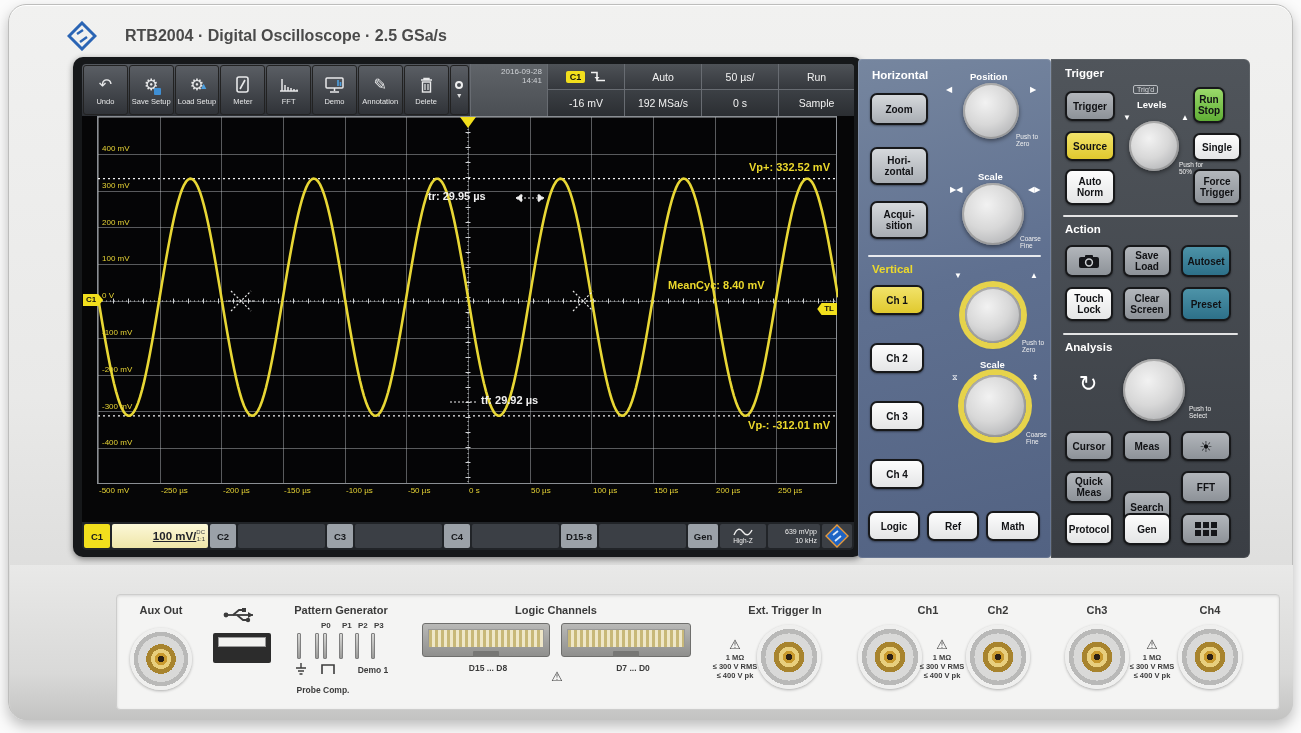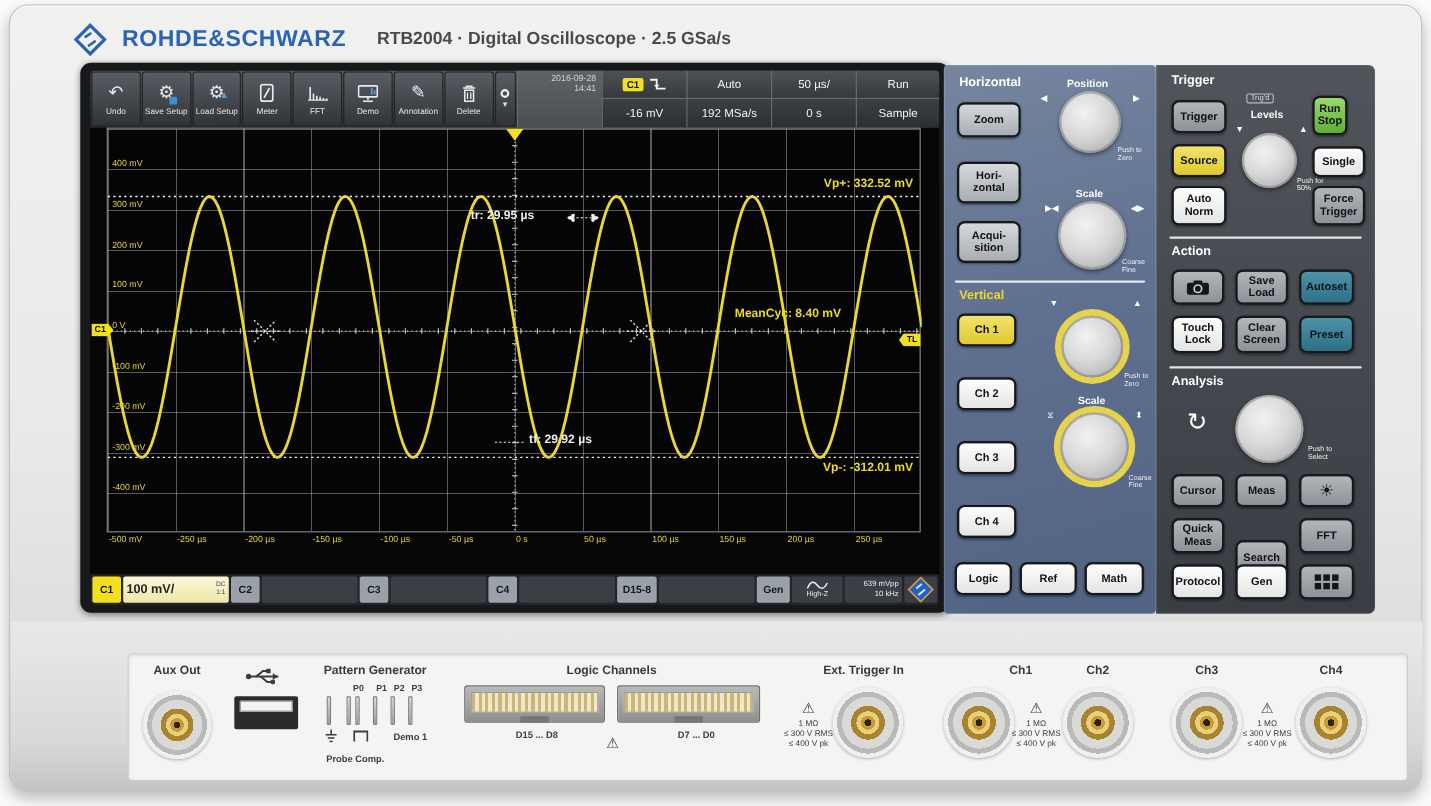--- a/index.html
+++ b/index.html
@@ -62,21 +62,21 @@
   .xlab { position:absolute; top:2px; color:#e6d335; font-size:8px; white-space:nowrap; }
 
   .measure { position:absolute; left:0; top:434px; width:772px; height:24px; background:#42464d; border-top:1px solid #222; }
   .measure span { position:absolute; top:4px; color:#f4f4f4; font-size:11px; font-weight:bold; }
 
   .chanbar { position:absolute; left:0; top:458px; width:772px; height:28px; background:#212428; display:flex; align-items:stretch; padding:2px; gap:2px; }
   .ch-badge { width:26px; display:flex; align-items:center; justify-content:center; font-size:9.5px; font-weight:bold;
     background:#9ba1a8; color:#16181b; border-radius:2px; cursor:pointer; }
   .ch-badge.on { background:#f2df1d; }
   .c1-tab { width:96px; background:linear-gradient(180deg,#fcf8d8,#efe6a8); border-radius:2px; display:flex; align-items:center; padding:0 3px; cursor:pointer; }
-  .c1-scale { flex:1; color:#20222a; font-size:11.5px; font-weight:bold; text-align:left; }
+  .c1-scale { flex:1; color:#20222a; font-size:11.5px; font-weight:bold; text-align:right;text-decoration:underline; }
   .c1-side { display:flex; flex-direction:column; align-items:flex-end; font-size:6px; color:#3a3c40; line-height:7px; }
   .ch-tab { flex:1; background:#3b3f45; border-radius:2px; cursor:pointer; }
   .gen-info { width:46px; background:#3b3f45; border-radius:2px; display:flex; flex-direction:column; align-items:center; justify-content:center; color:#eee; cursor:pointer; }
   .gen-info .hz { font-size:6.5px; }
   .gen-vals { width:52px; background:#3b3f45; border-radius:2px; color:#eee; font-size:7px; display:flex; flex-direction:column; align-items:flex-end; justify-content:center; gap:2px; padding-right:3px; }
   .logo-chip { width:30px; display:flex; align-items:center; justify-content:center; background:#3b3f45; border-radius:2px; }
 
   
   .panel { position:absolute; }
   .p-title { position:absolute; font-weight:bold; font-size:11.5px; color:#fff; }
@@ -113,21 +113,21 @@
   .conn-panel { position:absolute; left:106px; top:29px; width:1164px; height:116px;
     background:#f4f4f3; border:1px solid #cdcdcc; border-radius:4px;
     box-shadow:inset 0 1px 3px rgba(0,0,0,.12); }
   .cp-label { position:absolute; transform:translateX(-50%); color:#3a3a3a; font-size:11px; font-weight:bold; white-space:nowrap; }
   .cp-small { position:absolute; transform:translateX(-50%); color:#3c3c3c; font-size:8.5px; font-weight:bold; white-space:nowrap; }
   .bnc { position:absolute; transform:translate(-50%,-50%); border-radius:50%;
     background:radial-gradient(circle, #2b2014 0 7%, #c99a2e 7% 14%, #e8cf7e 14% 23%, #a8842e 23% 34%, #d9d9d8 34% 52%, #b9b9b8 52% 62%, #efefee 62% 78%, #dcdcda 78% 100%);
     box-shadow:0 1px 3px rgba(0,0,0,.3); }
   .warn { position:absolute; transform:translateX(-50%); text-align:center; color:#3c3c3c; }
   .warn .tri { font-size:13px; line-height:13px; }
-  .warn .wl { font-size:7.5px; font-weight:normal; line-height:9px; white-space:nowrap;text-align:center; }
+  .warn .wl { font-size:7.5px; font-weight:bold; line-height:9px; white-space:nowrap;text-align:center; }
   .ribbon { position:absolute; background:linear-gradient(180deg,#b9b9b7,#8f8f8d); border:1px solid #6f6f6d; border-radius:3px; }
   .ribbon .inner { position:absolute; left:5px; top:5px; right:5px; bottom:8px; background:#e6e6e4; border:1px solid #9a9a98;
     background-image:repeating-linear-gradient(90deg,#c8b878 0 3px,#efe7c8 3px 6px); }
   .ribbon .notch { position:absolute; left:50%; bottom:-1px; width:26px; height:6px; transform:translateX(-50%); background:#77777５; background:#777775; border-radius:1px; }
   .pins { position:absolute; display:flex; gap:10px; }
   .pin { width:4px; height:26px; background:linear-gradient(180deg,#d8d8d6,#9a9a98); border:1px solid #808080; border-radius:1px; }
   .pin-lbl { position:absolute; font-size:8px; font-weight:bold; color:#3c3c3c; }
   .usb-port { position:absolute; background:#2c2c2c; border-radius:2px; }
   .usb-port .tongue { position:absolute; left:5px; top:4px; right:5px; height:10px; background:#f2f2f0; border:1px solid #999; }
 </style>
@@ -135,21 +135,20 @@
 <body>
 
 <div id="stage">
  <div class="device">
 
   <div class="brand-row">
     <svg class="rs-logo" viewBox="0 0 30 30">
       <polygon points="15,2 28,15 15,28 2,15" fill="none" stroke="#2a64b4" stroke-width="3"></polygon>
       <path d="M10,13 L16,9 M13,21 L20,16" stroke="#2a64b4" stroke-width="2.4" fill="none"></path>
     </svg>
-    <span class="brand-name">ROHDE&amp;SCHWARZ</span>
     <span class="model-title">RTB2004 · Digital Oscilloscope · 2.5 GSa/s</span>
   </div>
 
   <div class="bezel">
    <div class="screen">
 
     <div class="topbar">
       <div class="tb-btn">
         <span class="tb-ic">↶</span>
         <span class="tb-lbl">Undo</span>

